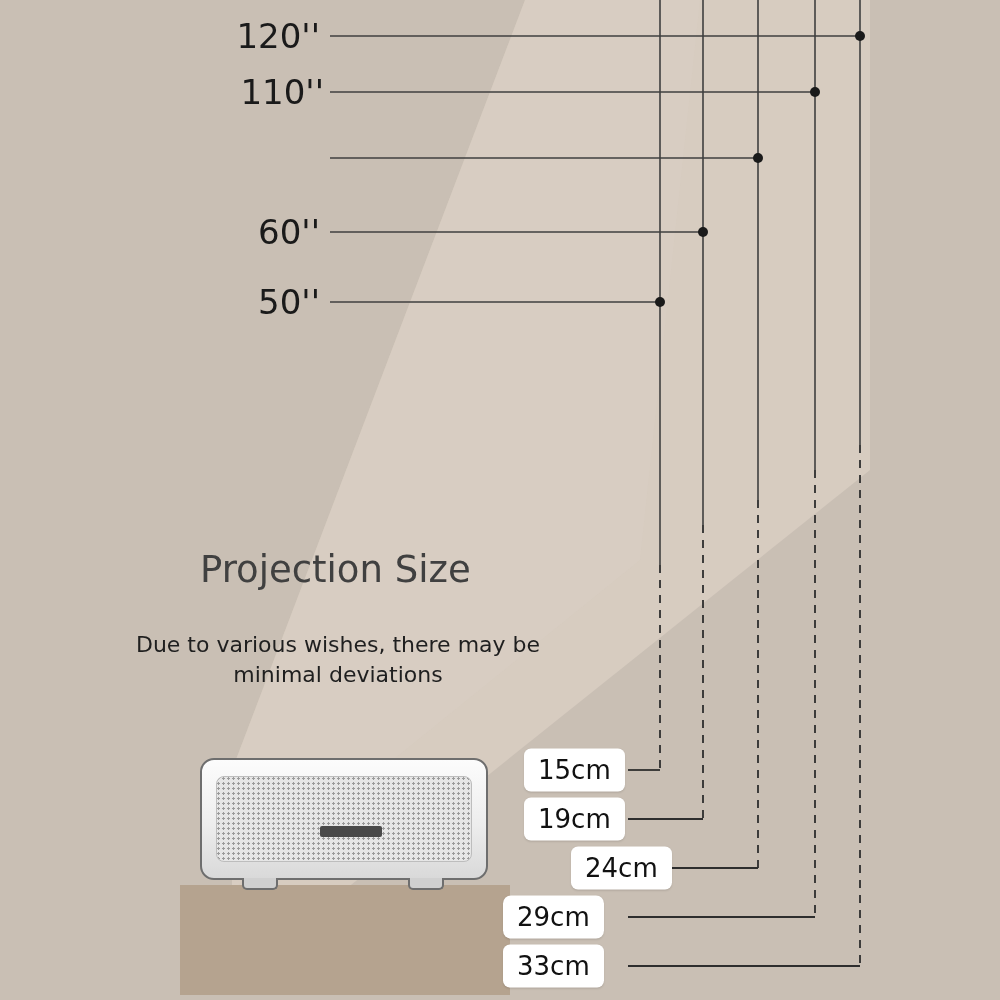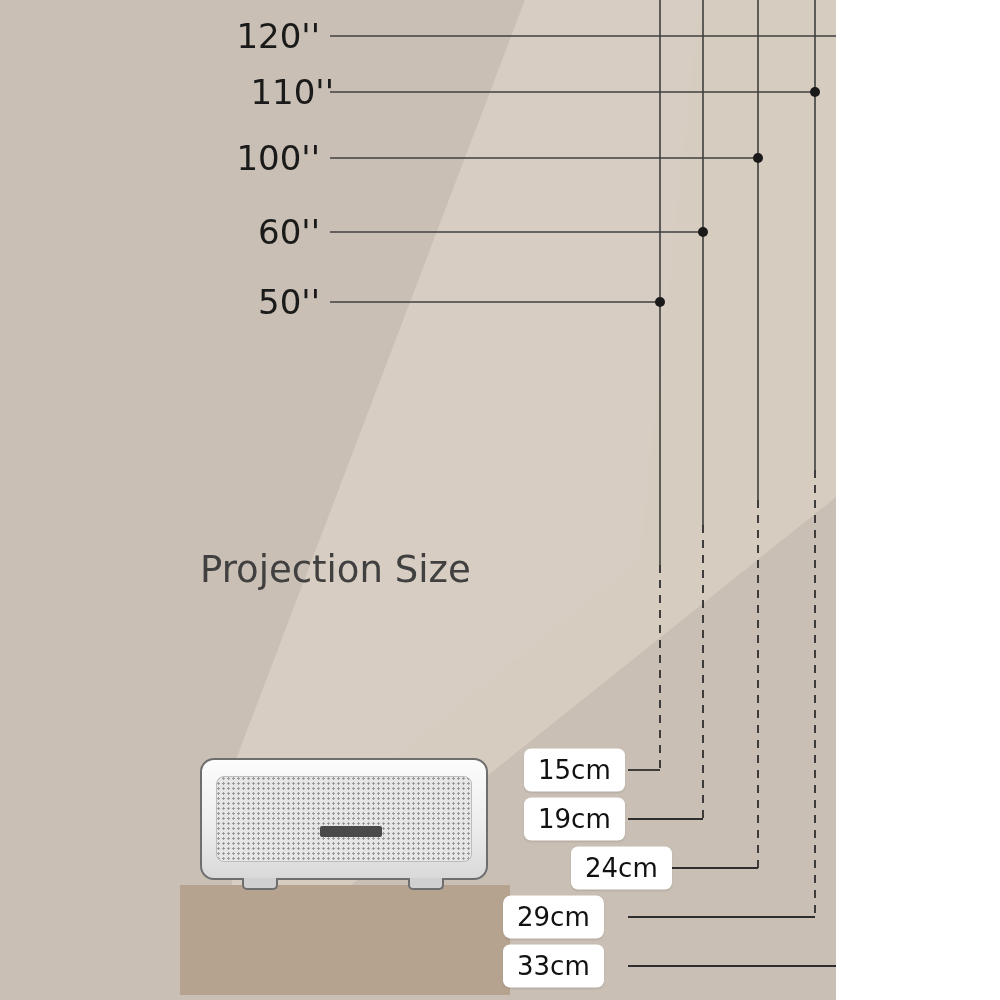--- a/index.html
+++ b/index.html
@@ -2,21 +2,21 @@
 <html><head>
 <meta charset="utf-8">
 <style>
   html, body {
     margin: 0;
     padding: 0;
     background: #ffffff;
   }
   #stage {
     position: relative;
-    width: 836px;
+    width: 1000px;
     height: 1000px;
     overflow: hidden;
     background: #c9bfb4;
     font-family: "DejaVu Sans", "Liberation Sans", sans-serif;
   }
   #bg-svg, #lines-svg {
     position: absolute;
     left: 0;
     top: 0;
     width: 1000px;
@@ -177,26 +177,26 @@
     <g fill="#1a1a1a">
       <circle cx="860" cy="36" r="5"></circle>
       <circle cx="815" cy="92" r="5"></circle>
       <circle cx="758" cy="158" r="5"></circle>
       <circle cx="703" cy="232" r="5"></circle>
       <circle cx="660" cy="302" r="5"></circle>
     </g>
   </svg>
 
   <div class="size-label" style="left:130px; top:36px;  width:190px;">120''</div>
-  <div class="size-label" style="left:144px; top:92px;  width:190px;">110''</div>
-  <div class="size-label" style="left:130px; top:158px; width:190px;">100''</div>
+  <div class="size-label" style="left:134px; top:92px;  width:190px;">110''</div>
   <div class="size-label" style="left:130px; top:232px; width:190px;">60''</div>
   <div class="size-label" style="left:130px; top:302px; width:190px;">50''</div>
 
   <div id="title">Projection Size</div>
+  <div id="subtitle">Due to various wishes, there may be minimal deviations</div>
 
   <div id="table"></div>
 
   <div id="projector">
     <div id="proj-body">
       <div id="proj-grille"></div>
       <div id="proj-badge"></div>
     </div>
     <div class="proj-foot" id="foot-left"></div>
     <div class="proj-foot" id="foot-right"></div>

